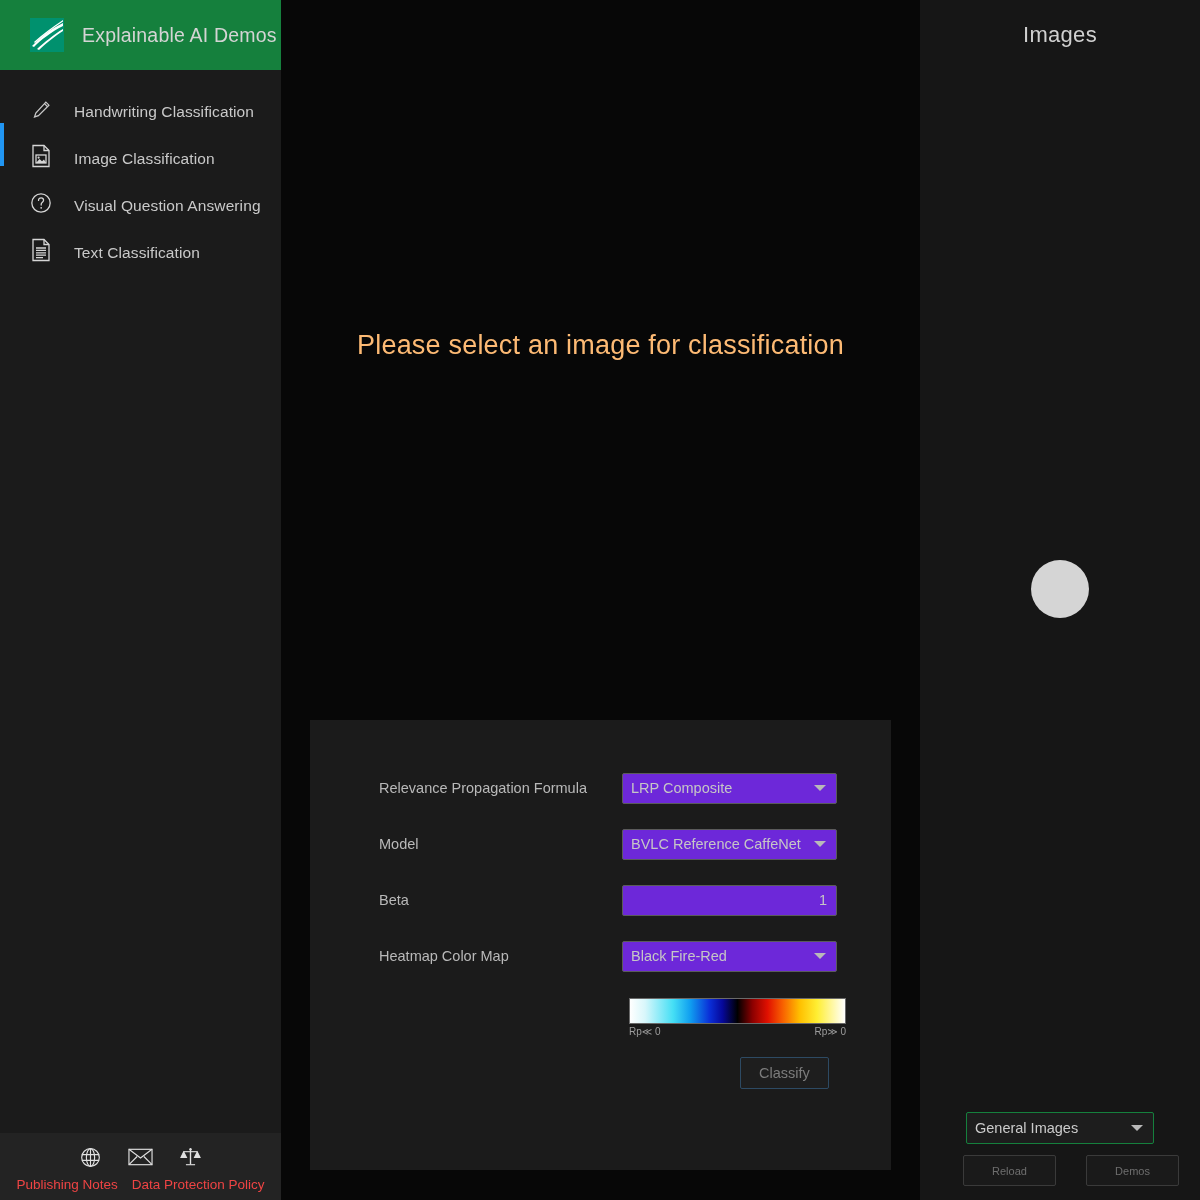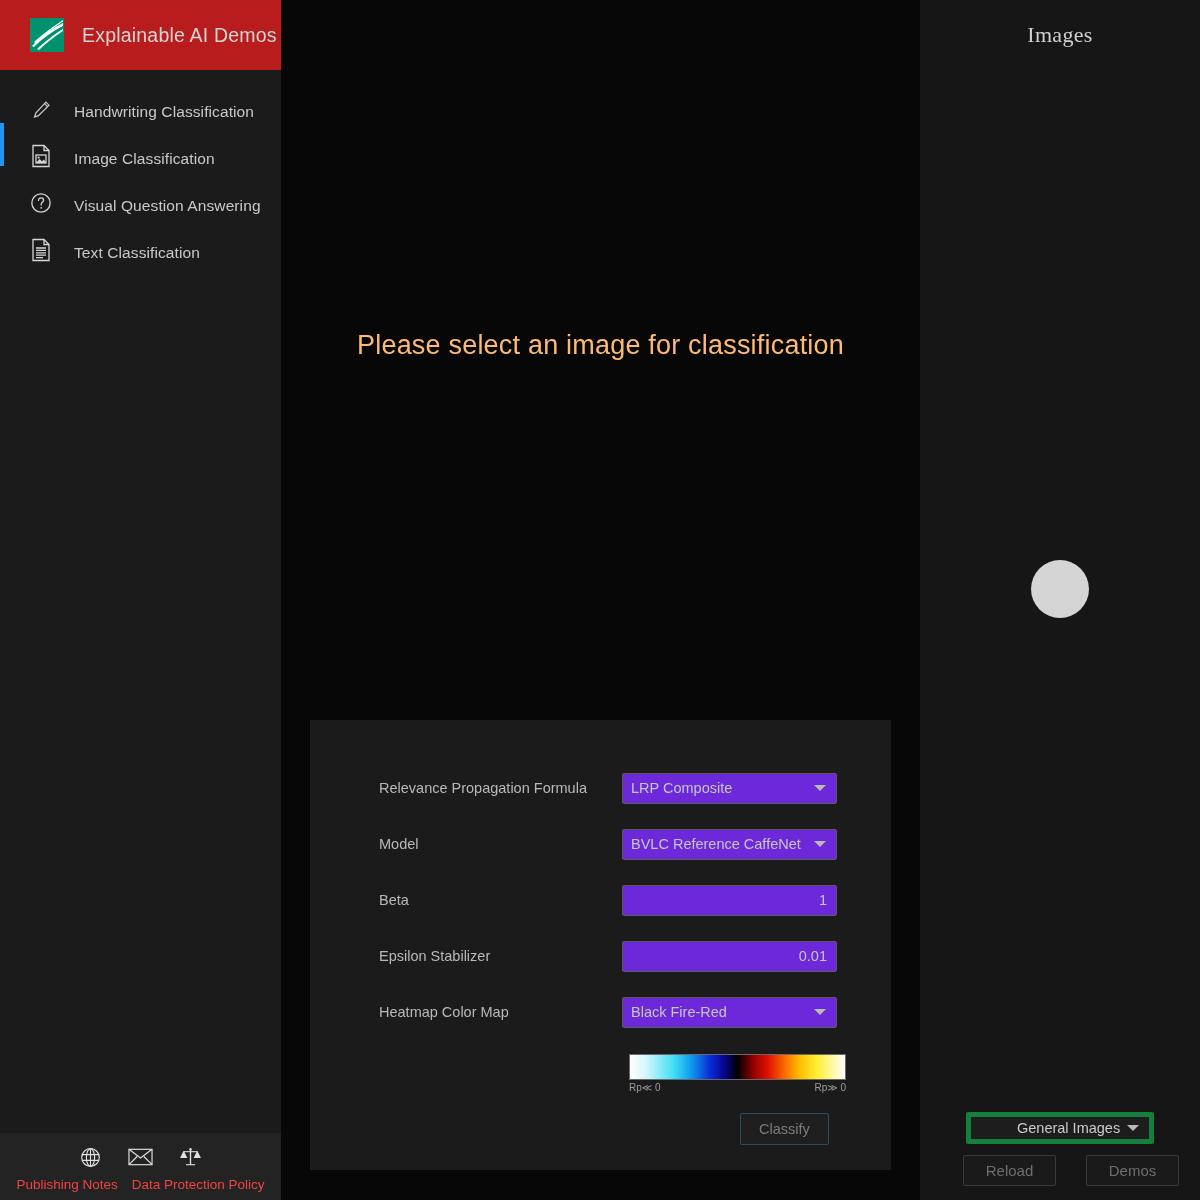--- a/index.html
+++ b/index.html
@@ -23,21 +23,21 @@
   .sidebar {
     position: relative;
     width: 281px;
     height: 1200px;
     background: #1b1b1b;
     flex: 0 0 281px;
   }
 
   .sidebar-header {
     height: 70px;
-    background: #b91c1c;
+    background: #15803d;
     display: flex;
     align-items: center;
     padding-left: 30px;
     gap: 18px;
   }
 
   .logo {
     width: 34px;
     height: 34px;
     background: #00916e;
@@ -279,21 +279,20 @@
     background: #161616;
   }
 
   .images-title {
     text-align: center;
     font-size: 22px;
     color: #d0d0d0;
     font-weight: 400;
     padding-top: 22px;
     letter-spacing: 0.3px;
-    font-family: Liberation Serif, serif;
   }
 
   .spinner {
     position: absolute;
     left: 50%;
     top: 589px;
     transform: translate(-50%, -50%);
     width: 58px;
     height: 58px;
     border-radius: 50%;
@@ -305,28 +304,27 @@
     left: 0;
     right: 0;
     bottom: 14px;
     padding: 0 43px;
   }
 
   .img-select {
     width: 188px;
     height: 32px;
     background: #1d1d1d;
-    border: 5px solid #15803d;
+    border: 1px solid #15803d;
     border-radius: 2px;
     display: flex;
     align-items: center;
     position: relative;
     margin: 0 auto;
     cursor: pointer;
-    padding-left: 38px;
   }
   .img-select .ctl-text {
     font-size: 14.5px;
     color: #cbcbcb;
     padding-left: 8px;
   }
 
   .img-buttons {
     display: flex;
     justify-content: space-between;
@@ -335,21 +333,21 @@
     margin-left: auto;
     margin-right: auto;
   }
   .img-btn {
     width: 93px;
     height: 31px;
     background: #1a1a1a;
     border: 1px solid #3a3a3a;
     border-radius: 2px;
     color: #6e6e6e;
-    font-size: 15px;
+    font-size: 11px;
     font-family: "Liberation Sans", sans-serif;
     display: flex;
     align-items: center;
     justify-content: center;
     cursor: default;
   }
 </style>
 </head>
 <body>
 
@@ -475,26 +473,20 @@
         </div>
       </div>
 
       <div class="form-row">
         <span class="form-label">Beta</span>
         <div class="control numeric">
           <span class="ctl-text">1</span>
         </div>
       </div>
 
-      <div class="form-row">
-        <span class="form-label">Epsilon Stabilizer</span>
-        <div class="control numeric">
-          <span class="ctl-text">0.01</span>
-        </div>
-      </div>
 
       <div class="form-row">
         <span class="form-label">Heatmap Color Map</span>
         <div class="control">
           <span class="ctl-text">Black Fire-Red</span>
           <span class="caret"></span>
         </div>
       </div>
 
       <div class="colorbar-row">

